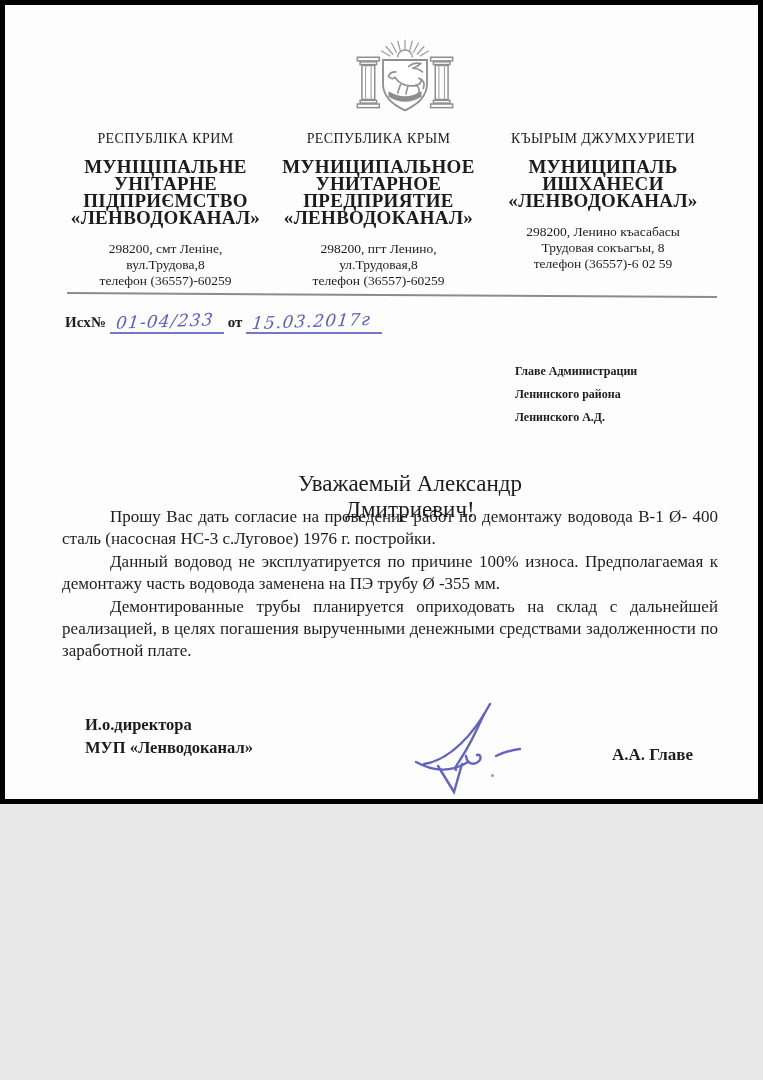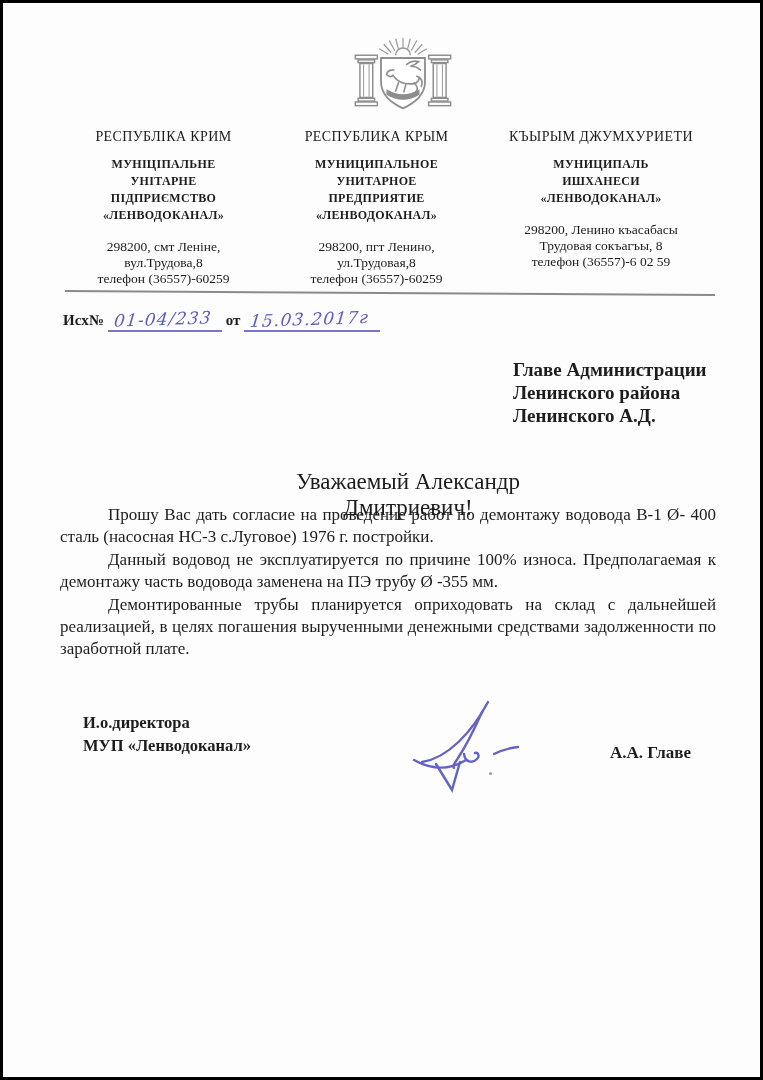--- a/index.html
+++ b/index.html
@@ -1,53 +1,53 @@
 <!DOCTYPE html>
 <html><head>
 <meta charset="utf-8">
 <style>
   html,body{margin:0;padding:0;background:#e8e8e8;}
   .page{
     position:relative;
-    width:763px;height:1080px;
+    width:763px;height:804px;
     background:#fdfdfd;
-    border:3px solid #000000;
+    border:5px solid #000000;
     box-sizing:border-box;
     font-family:"Liberation Serif","DejaVu Serif",serif;
     color:#1c1c1c;
     overflow:hidden;
   }
   
   .emblem{position:absolute;top:33px;left:400px;transform:translateX(-50%);width:118px;height:88px;}
   
   .letterhead{position:absolute;top:126px;left:58px;width:654px;display:flex;justify-content:space-between;text-align:center;}
   .lh-col{display:flex;flex-direction:column;}
   .lh-col.c1{width:205px;}
   .lh-col.c2{width:195px;}
   .lh-col.c3{width:228px;}
   .region{font-size:14px;letter-spacing:.4px;margin-bottom:11px;white-space:nowrap;}
-  .org{font-weight:bold;font-size:12px;line-height:17px;letter-spacing:.3px;margin-bottom:15px;}
+  .org{font-weight:bold;font-size:19px;line-height:17px;letter-spacing:.3px;margin-bottom:15px;}
   .addr{font-size:13.5px;line-height:16px;}
   
   .rule{position:absolute;top:289px;left:62px;width:650px;height:2px;background:#8b8b8b;transform:rotate(.35deg);}
   
   .ref-line{position:absolute;top:306px;left:60px;font-size:15px;white-space:nowrap;}
   .ref-label{font-weight:bold;font-size:15px;}
   .hw-slot{display:inline-block;border-bottom:2px solid #7676c8;padding:0 10px 1px 6px;margin:0 4px;}
   .handwriting{
     display:inline-block;
     font-family:"DejaVu Serif",serif;
     font-style:italic;
     color:#5c5cc2;
     font-size:17px;
     letter-spacing:1.2px;
     transform:rotate(-2deg) skewX(-8deg);
   }
   
-  .addressee{position:absolute;top:355px;left:510px;font-weight:bold;font-size:19px;line-height:23px;}
+  .addressee{position:absolute;top:355px;left:510px;font-weight:bold;font-size:12px;line-height:23px;}
   
   .salutation{position:absolute;top:466px;left:240px;width:330px;text-align:center;font-size:23px;}
   
   .body-text{position:absolute;top:501px;left:57px;width:656px;font-size:17px;line-height:22.4px;text-align:justify;}
   .body-text p{margin:0;text-indent:48px;}
   
   .sign-left{position:absolute;top:708px;left:80px;font-weight:bold;font-size:16.5px;line-height:23px;}
   .signer-name{position:absolute;top:740px;left:607px;font-weight:bold;font-size:17px;}
   .signature-svg{position:absolute;top:693px;left:405px;width:120px;height:100px;}
   .ink-dot{position:absolute;top:769px;left:486px;width:3px;height:3px;border-radius:50%;background:#9a9a9a;}

